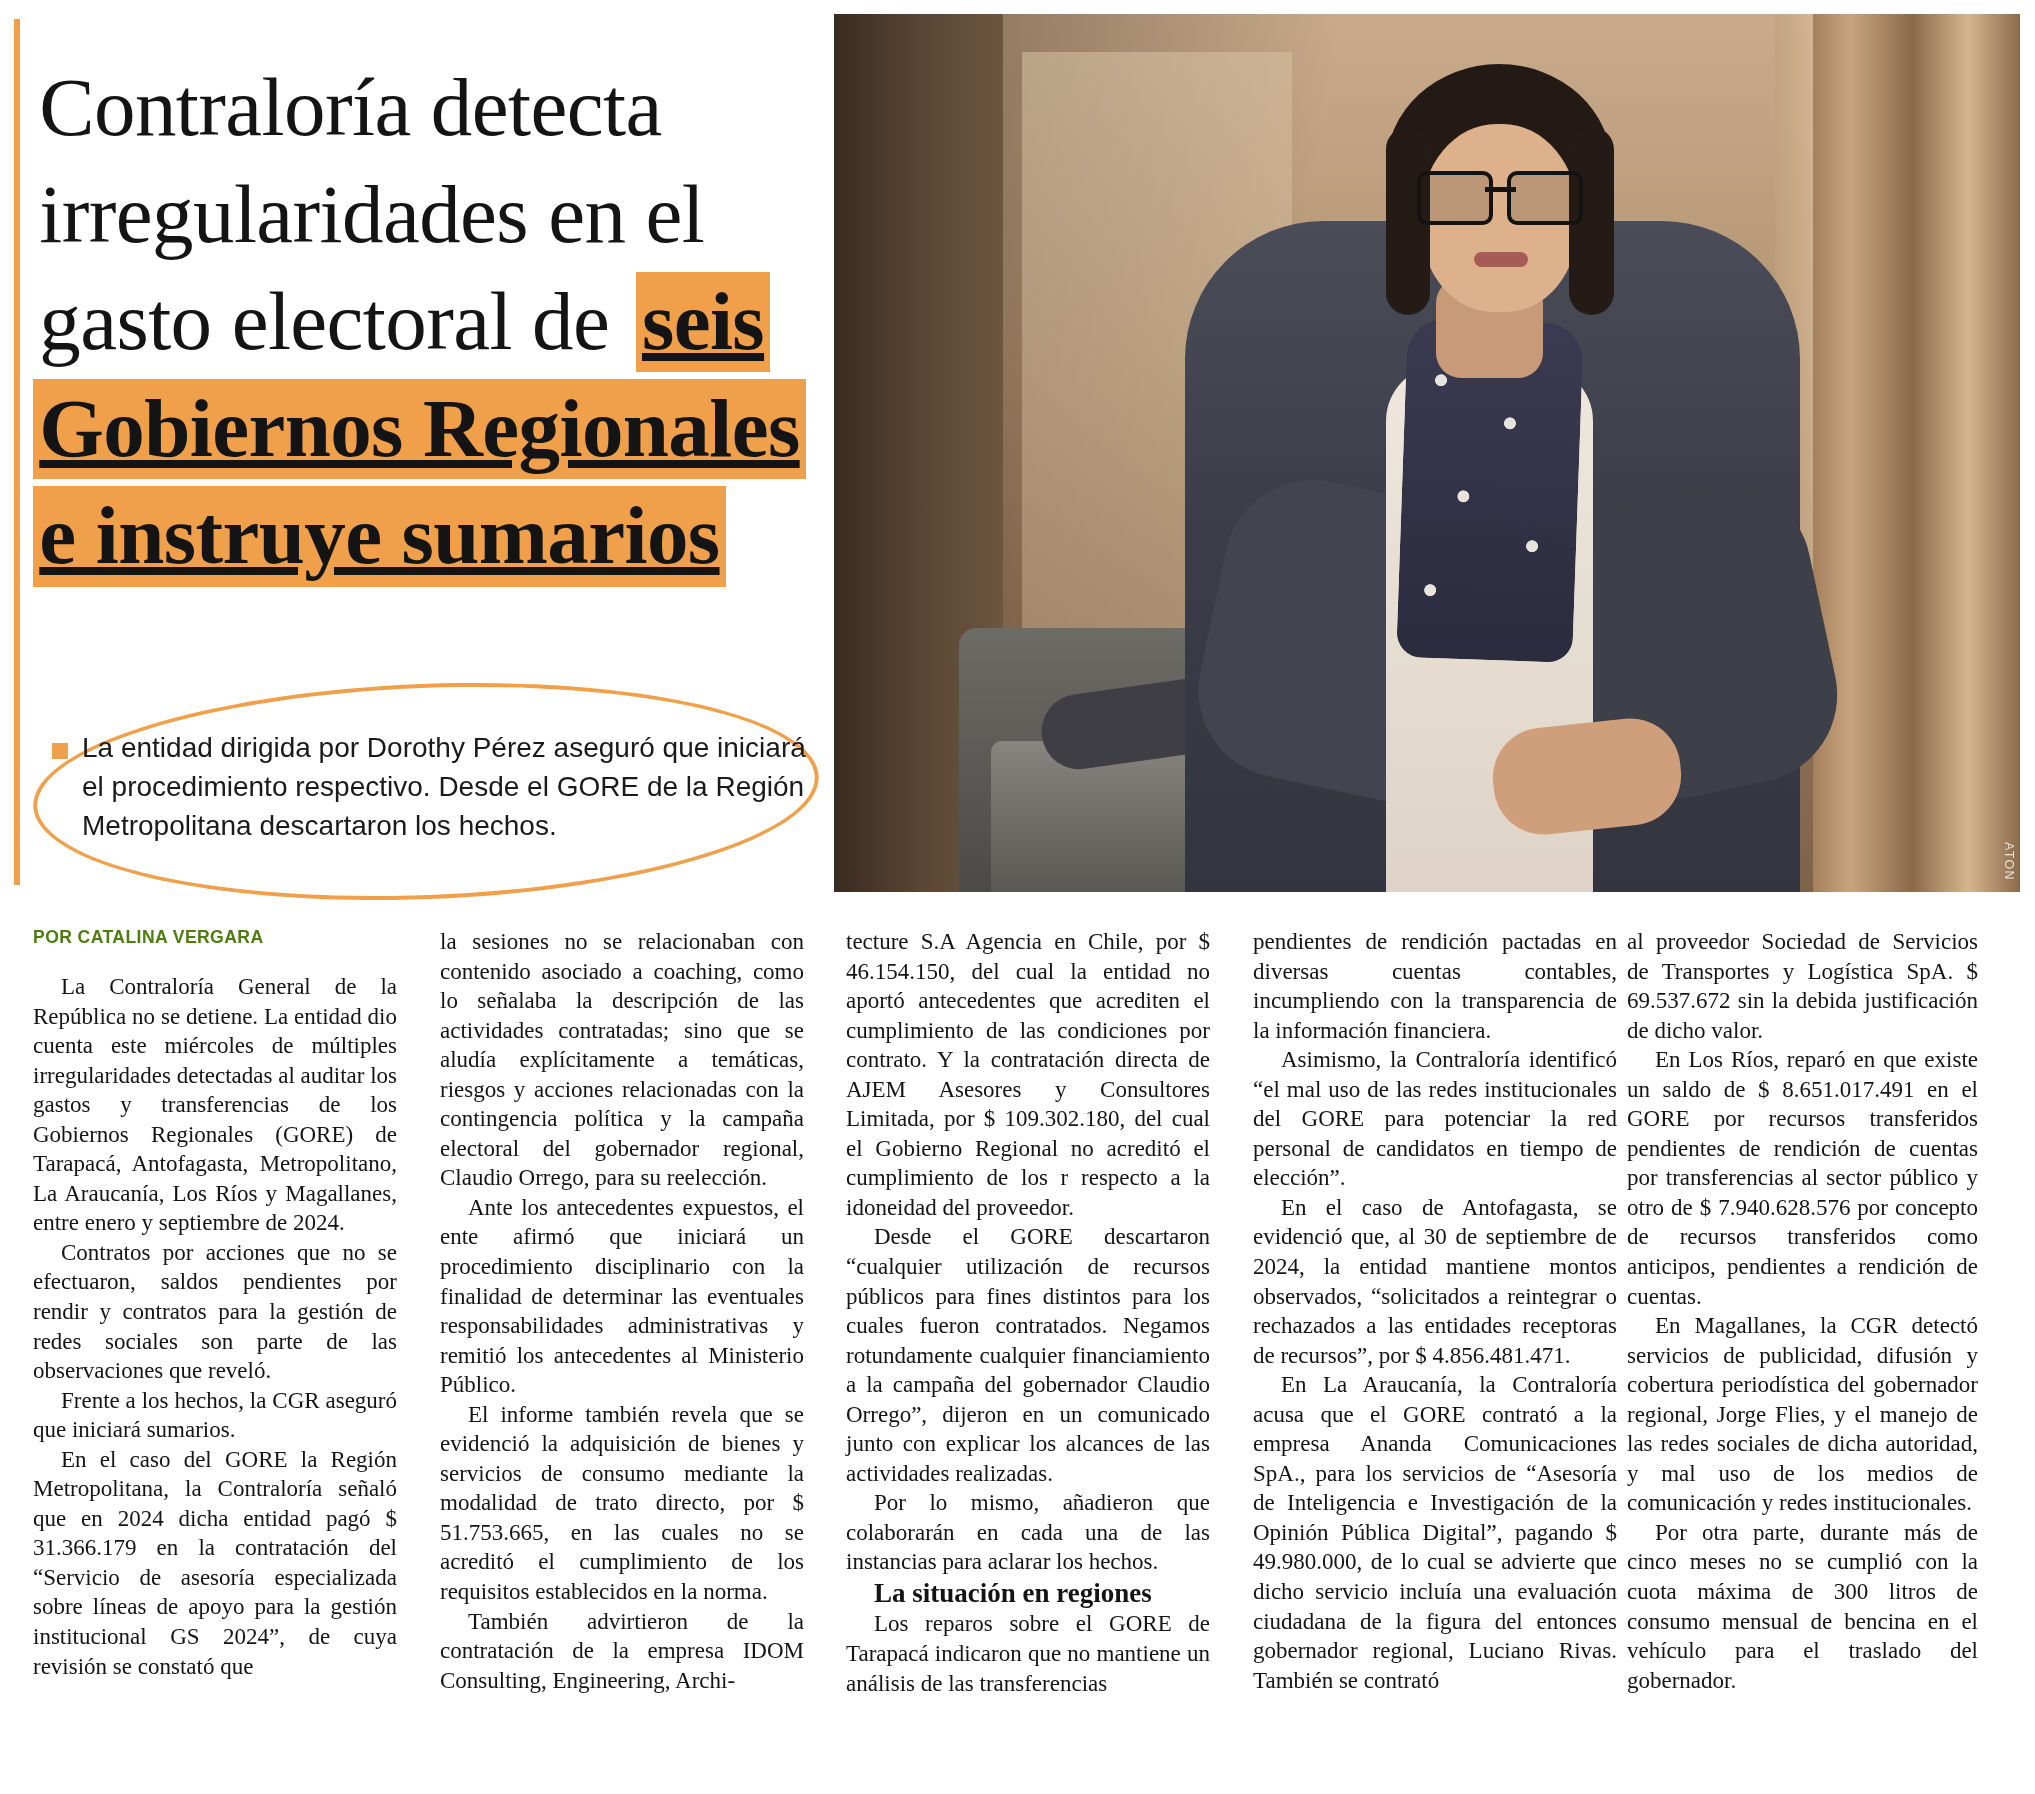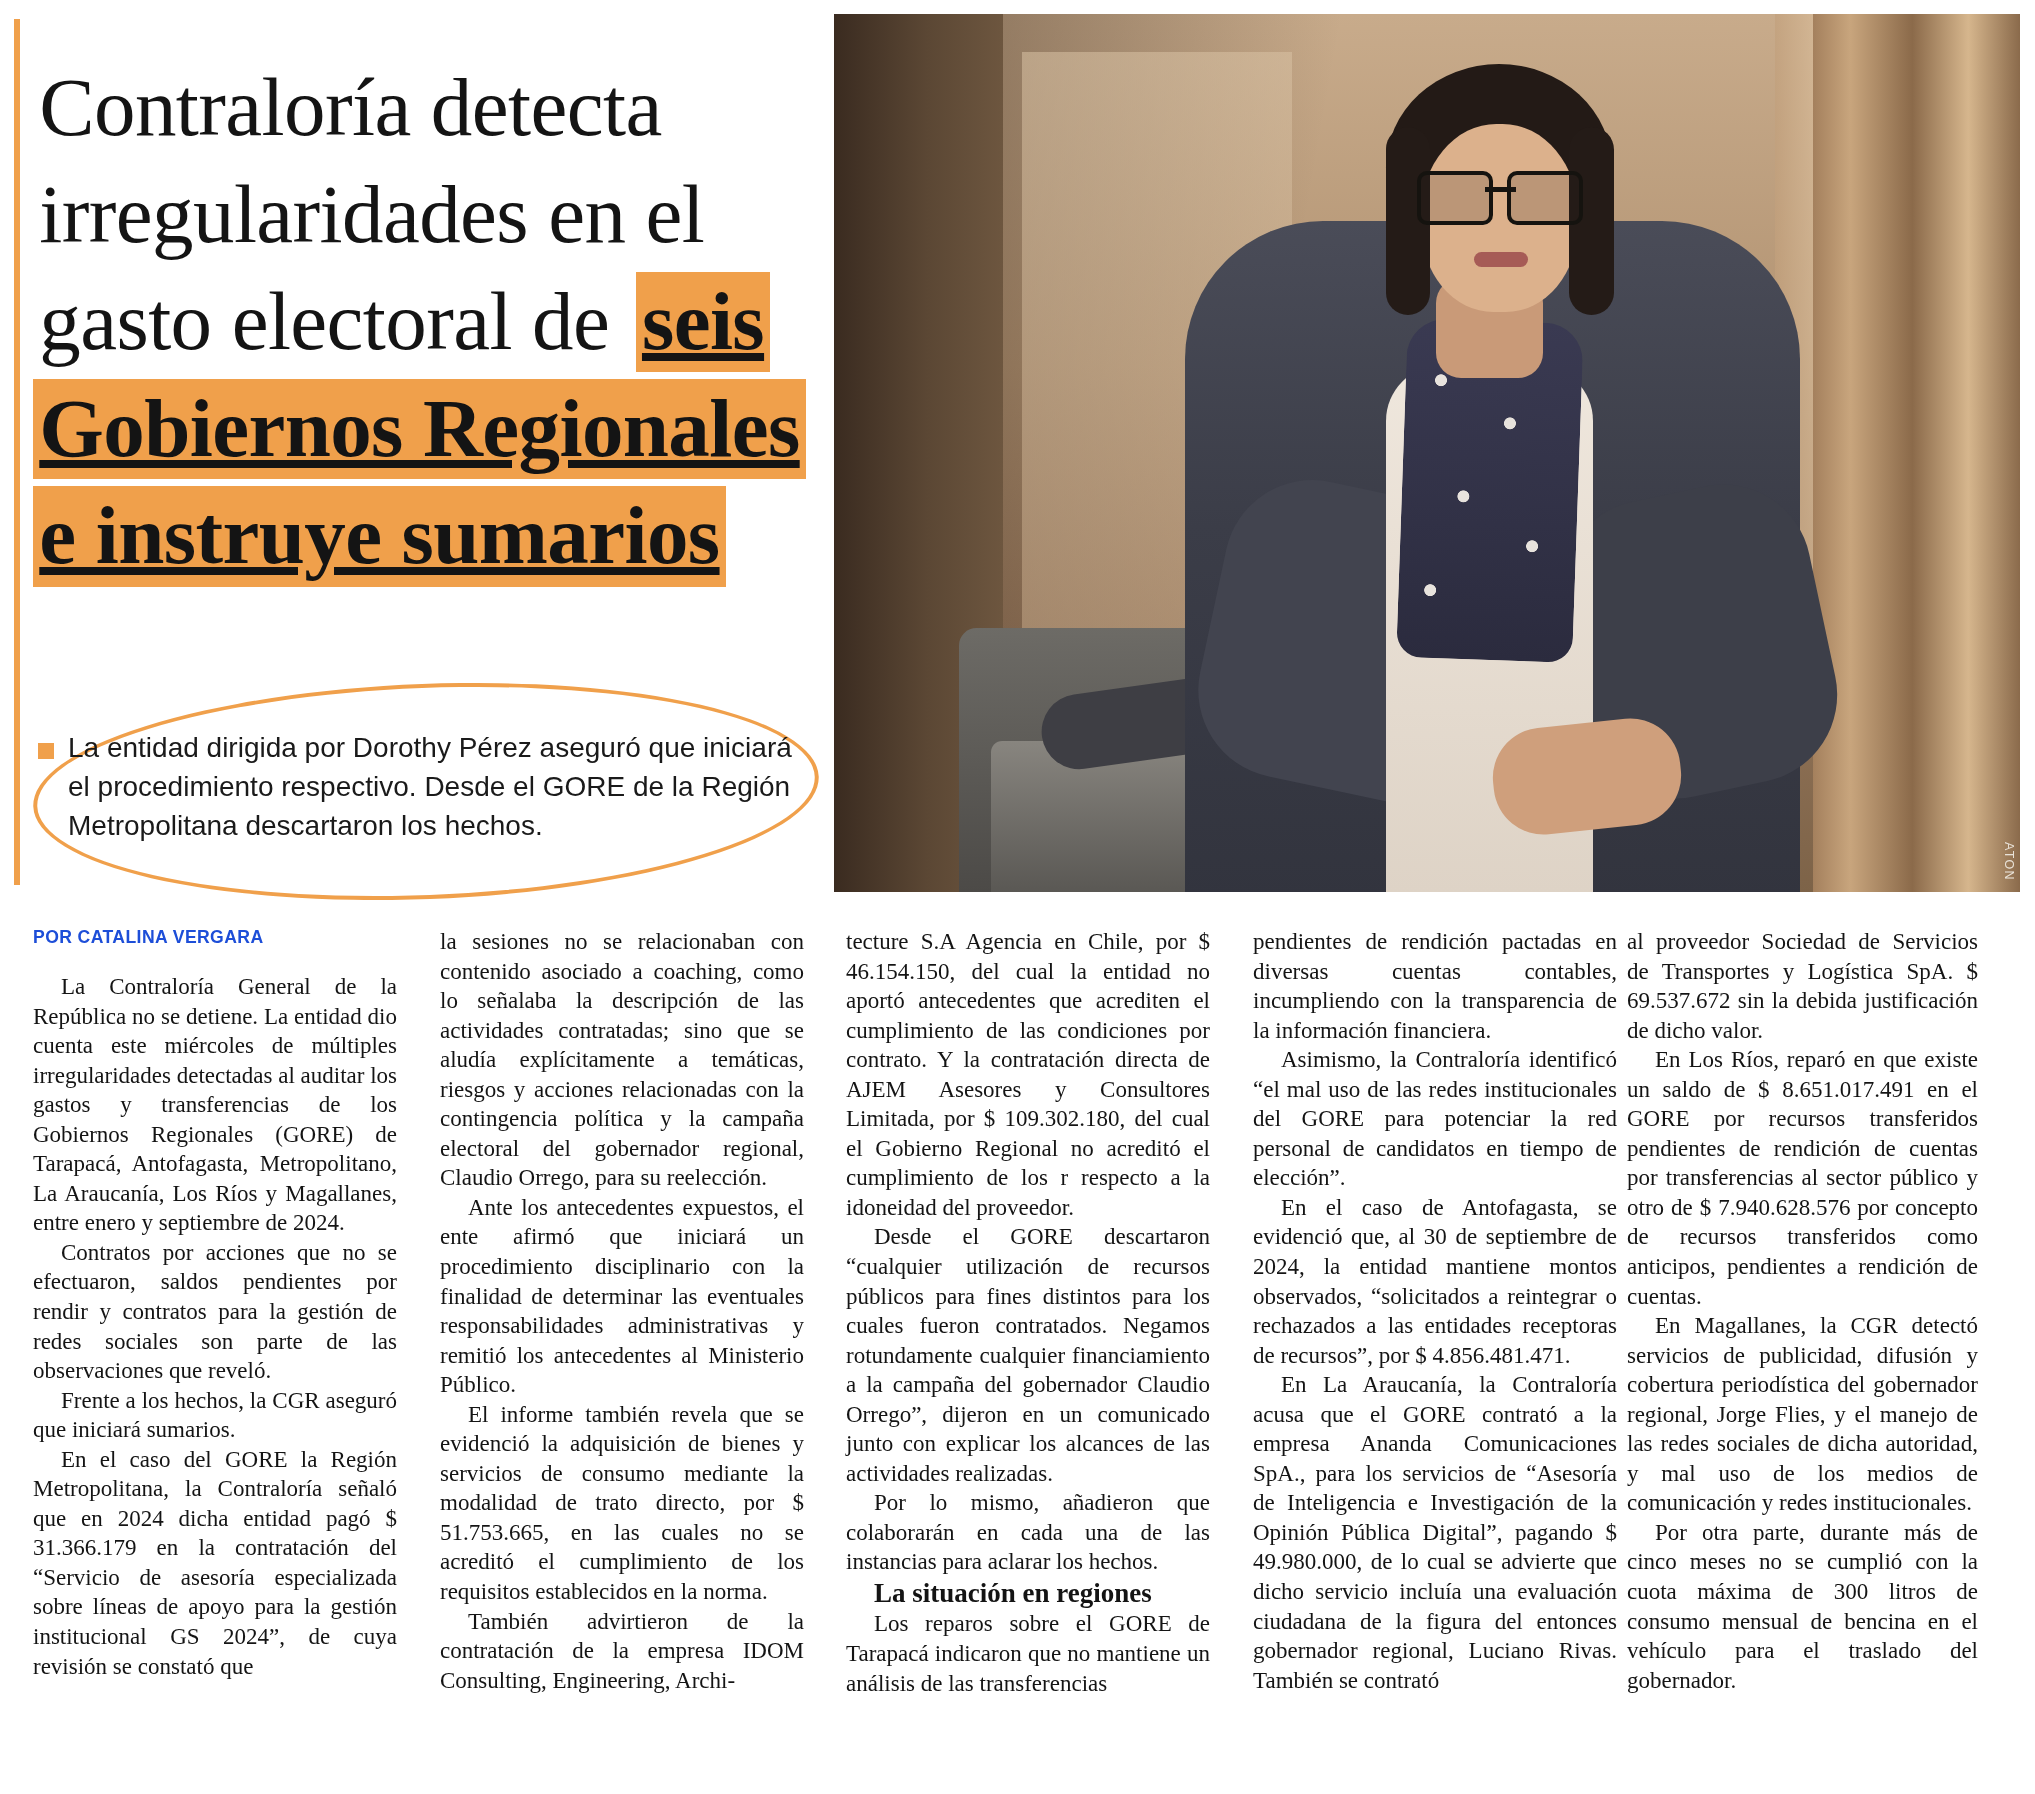--- a/index.html
+++ b/index.html
@@ -64,21 +64,21 @@
   }
   .hl-bold-line {
     font-weight: 700;
     font-size: 83px;
     color: #141414;
   }
 
   
   .lead-wrap {
     position: absolute;
-    left: 38px;
+    left: 52px;
     top: 728px;
     width: 759px;
   }
   .lead-bullet {
     position: absolute;
     left: 0px;
     top: 15px;
     width: 16.3px;
     height: 16.3px;
     background: #f0a04b;
@@ -283,21 +283,21 @@
 
   
   .byline {
     position: absolute;
     left: 33px;
     top: 927px;
     font-family: "Liberation Sans", sans-serif;
     font-weight: 700;
     font-size: 17.6px;
     letter-spacing: 0.4px;
-    color: #1d4ed8;
+    color: #4d7c0f;
   }
   .cols {
     position: absolute;
     left: 33px;
     top: 927px;
     width: 1976px;
     height: 853px;
   }
   .col {
     position: absolute;

